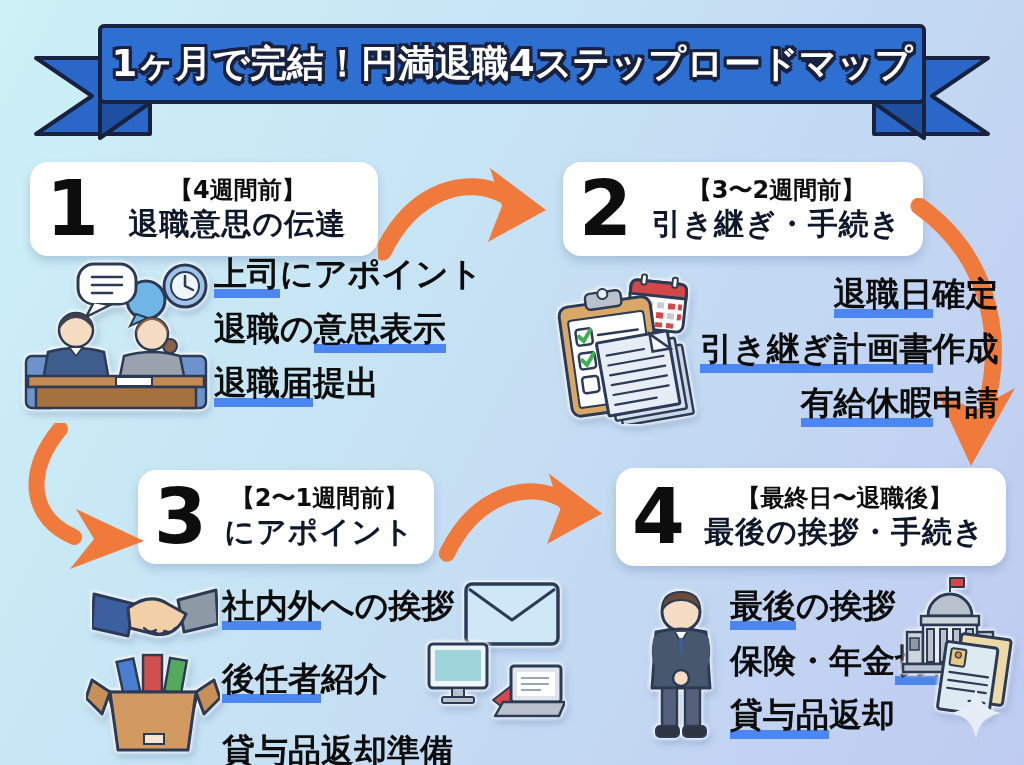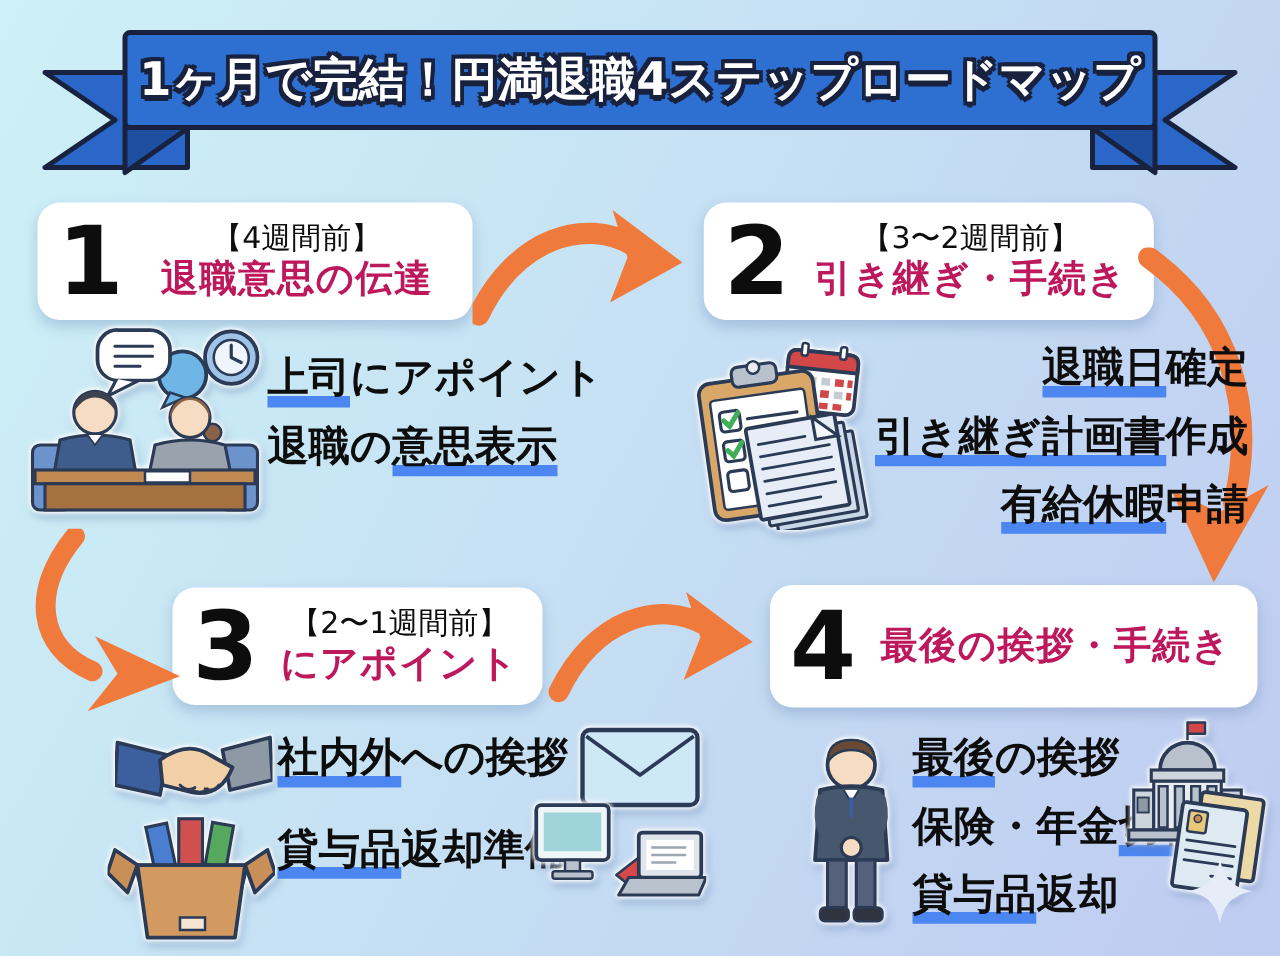--- a/index.html
+++ b/index.html
@@ -18,22 +18,22 @@
                 0 -3px 0 #18223F,0 3px 0 #18223F,-3px 0 0 #18223F,3px 0 0 #18223F,0 5px 0 #18223F;
   }
   
   .step-card{
     position:absolute;background:#ffffff;border-radius:18px;
     box-shadow:0 5px 10px rgba(80,110,160,.28);
     display:flex;align-items:center;padding:4px 16px 4px 16px;box-sizing:border-box;
   }
   .step-number{font-size:76px;font-weight:900;color:#0d0d0d;line-height:.95;margin-right:14px;}
   .step-head{display:flex;flex-direction:column;align-items:center;flex:1;}
-  .step-timeframe{font-size:24px;font-weight:400;color:#0d0d0d;line-height:1.2;white-space:nowrap;}
-  .step-heading{font-size:30px;font-weight:900;color:#be185d;line-height:1.25;white-space:nowrap;letter-spacing:1px;}
+  .step-timeframe{font-size:24px;font-weight:700;color:#0d0d0d;line-height:1.2;white-space:nowrap;}
+  .step-heading{font-size:30px;font-weight:900;color:#0f172a;line-height:1.25;white-space:nowrap;letter-spacing:1px;}
   
   .items{position:absolute;display:flex;flex-direction:column;gap:10px;}
   .item{font-size:33px;font-weight:900;color:#0d0d0d;line-height:1.35;white-space:nowrap;}
   .hl{
     padding-bottom:5px;
     background:linear-gradient(transparent calc(100% - 9px),#4C86F0 calc(100% - 9px));
   }
   
   .sticker{position:absolute;filter:drop-shadow(0 0 2px #fff) drop-shadow(0 0 1.5px #fff) drop-shadow(2px 4px 3px rgba(90,120,170,.35));}
   .arrow{position:absolute;}
@@ -73,20 +73,21 @@
     <div class="step-number">3</div>
     <div class="step-head">
       <div class="step-timeframe">【2〜1週間前】</div>
       <div class="step-heading">にアポイント</div>
     </div>
   </div>
 
   <div class="step-card" style="left:616px;top:468px;width:390px;height:98px;">
     <div class="step-number">4</div>
     <div class="step-head">
+      <div class="step-timeframe">【最終日〜退職後】</div>
       <div class="step-heading">最後の挨拶・手続き</div>
     </div>
   </div>
 
   <svg class="arrow" style="left:378px;top:160px;" width="175" height="105" viewBox="0 0 175 105">
     <path d="M5,92 C35,30 90,14 128,36" stroke="#EF7A3C" stroke-width="17" stroke-linecap="round" fill="none"></path>
     <path d="M112,8 L168,50 L110,82 L124,46 Z" fill="#EF7A3C" stroke-linejoin="round"></path>
   </svg>
 
   <svg class="arrow" style="left:905px;top:198px;" width="115" height="275" viewBox="0 0 115 275">
@@ -129,23 +130,24 @@
       <path d="M104,96 Q132,88 160,96 L166,126 L98,126 Z" fill="#9AA3AD" stroke="#2B3A55" stroke-width="2.5"></path>
       <circle cx="150" cy="86" r="7" fill="#8A6248" stroke="#2B3A55" stroke-width="2"></circle>
       <circle cx="132" cy="74" r="16" fill="#F6DCC2" stroke="#2B3A55" stroke-width="2.5"></circle>
       <path d="M116,74 A16 16 0 0 1 148,74 Q142,60 132,60 Q122,60 116,74 Z" fill="#8A6248"></path>
     </g>
     <rect x="8" y="116" width="176" height="11" fill="#C08A52" stroke="#2B3A55" stroke-width="2.5"></rect>
     <rect x="16" y="127" width="160" height="21" fill="#A5713F" stroke="#2B3A55" stroke-width="2.5"></rect>
     <rect x="96" y="117" width="36" height="9" fill="#FFFFFF" stroke="#2B3A55" stroke-width="2"></rect>
   </svg>
 
-  <div class="items" style="left:214px;top:280px;">
+  <div class="items" style="left:214px;top:252px;">
     <div class="item"><span></span><span class="hl">上司</span><span>にアポイント</span></div>
     <div class="item"><span>退職の</span><span class="hl">意思表示</span><span></span></div>
+    <div class="item"><span></span><span class="hl">退職届</span><span>提出</span></div>
   </div>
 
   <svg class="sticker" style="left:545px;top:272px;" width="152" height="152" viewBox="0 0 152 152">
     <g transform="rotate(6 112 34)">
       <rect x="84" y="10" width="56" height="48" rx="7" fill="#FFFFFF" stroke="#2B3A55" stroke-width="3"></rect>
       <path d="M84,24 L140,24 L140,17 Q140,10 133,10 L91,10 Q84,10 84,17 Z" fill="#D24848" stroke="#2B3A55" stroke-width="3"></path>
       <rect x="94" y="4" width="5" height="10" rx="2" fill="#FFFFFF" stroke="#2B3A55" stroke-width="2"></rect>
       <rect x="125" y="4" width="5" height="10" rx="2" fill="#FFFFFF" stroke="#2B3A55" stroke-width="2"></rect>
       <g fill="#C6CCD4">
         <rect x="90" y="30" width="7" height="6"></rect>
@@ -210,20 +212,21 @@
     </g>
     <path d="M22,44 L112,44 L106,68 L28,68 Z" fill="#7A4F28" stroke="#2B3A55" stroke-width="2.5"></path>
     <path d="M6,32 L24,44 L16,66 L0,50 Z" fill="#C89058" stroke="#2B3A55" stroke-width="3" stroke-linejoin="round"></path>
     <path d="M128,32 L110,44 L118,66 L134,50 Z" fill="#C89058" stroke="#2B3A55" stroke-width="3" stroke-linejoin="round"></path>
     <path d="M24,44 L110,44 L102,102 L32,102 Z" fill="#D29A60" stroke="#2B3A55" stroke-width="3" stroke-linejoin="round"></path>
     <rect x="58" y="86" width="20" height="10" fill="#F4E6D2" stroke="#2B3A55" stroke-width="2"></rect>
   </svg>
 
   <div class="items" style="left:222px;top:584px;gap:28px;">
     <div class="item"><span></span><span class="hl">社内外</span><span>への挨拶</span></div>
+    <div class="item"><span></span><span class="hl">後任者</span><span>紹介</span></div>
     <div class="item"><span></span><span class="hl">貸与品</span><span>返却準備</span></div>
   </div>
 
   <svg class="sticker" style="left:462px;top:578px;" width="100" height="72" viewBox="0 0 100 72">
     <rect x="4" y="6" width="92" height="60" rx="6" fill="#CFE8F8" stroke="#2B3A55" stroke-width="3.5"></rect>
     <path d="M7,11 L50,42 L93,11" fill="none" stroke="#2B3A55" stroke-width="3" stroke-linejoin="round"></path>
   </svg>
 
   <svg class="sticker" style="left:425px;top:640px;" width="140" height="102" viewBox="0 0 140 102">
     <g>

